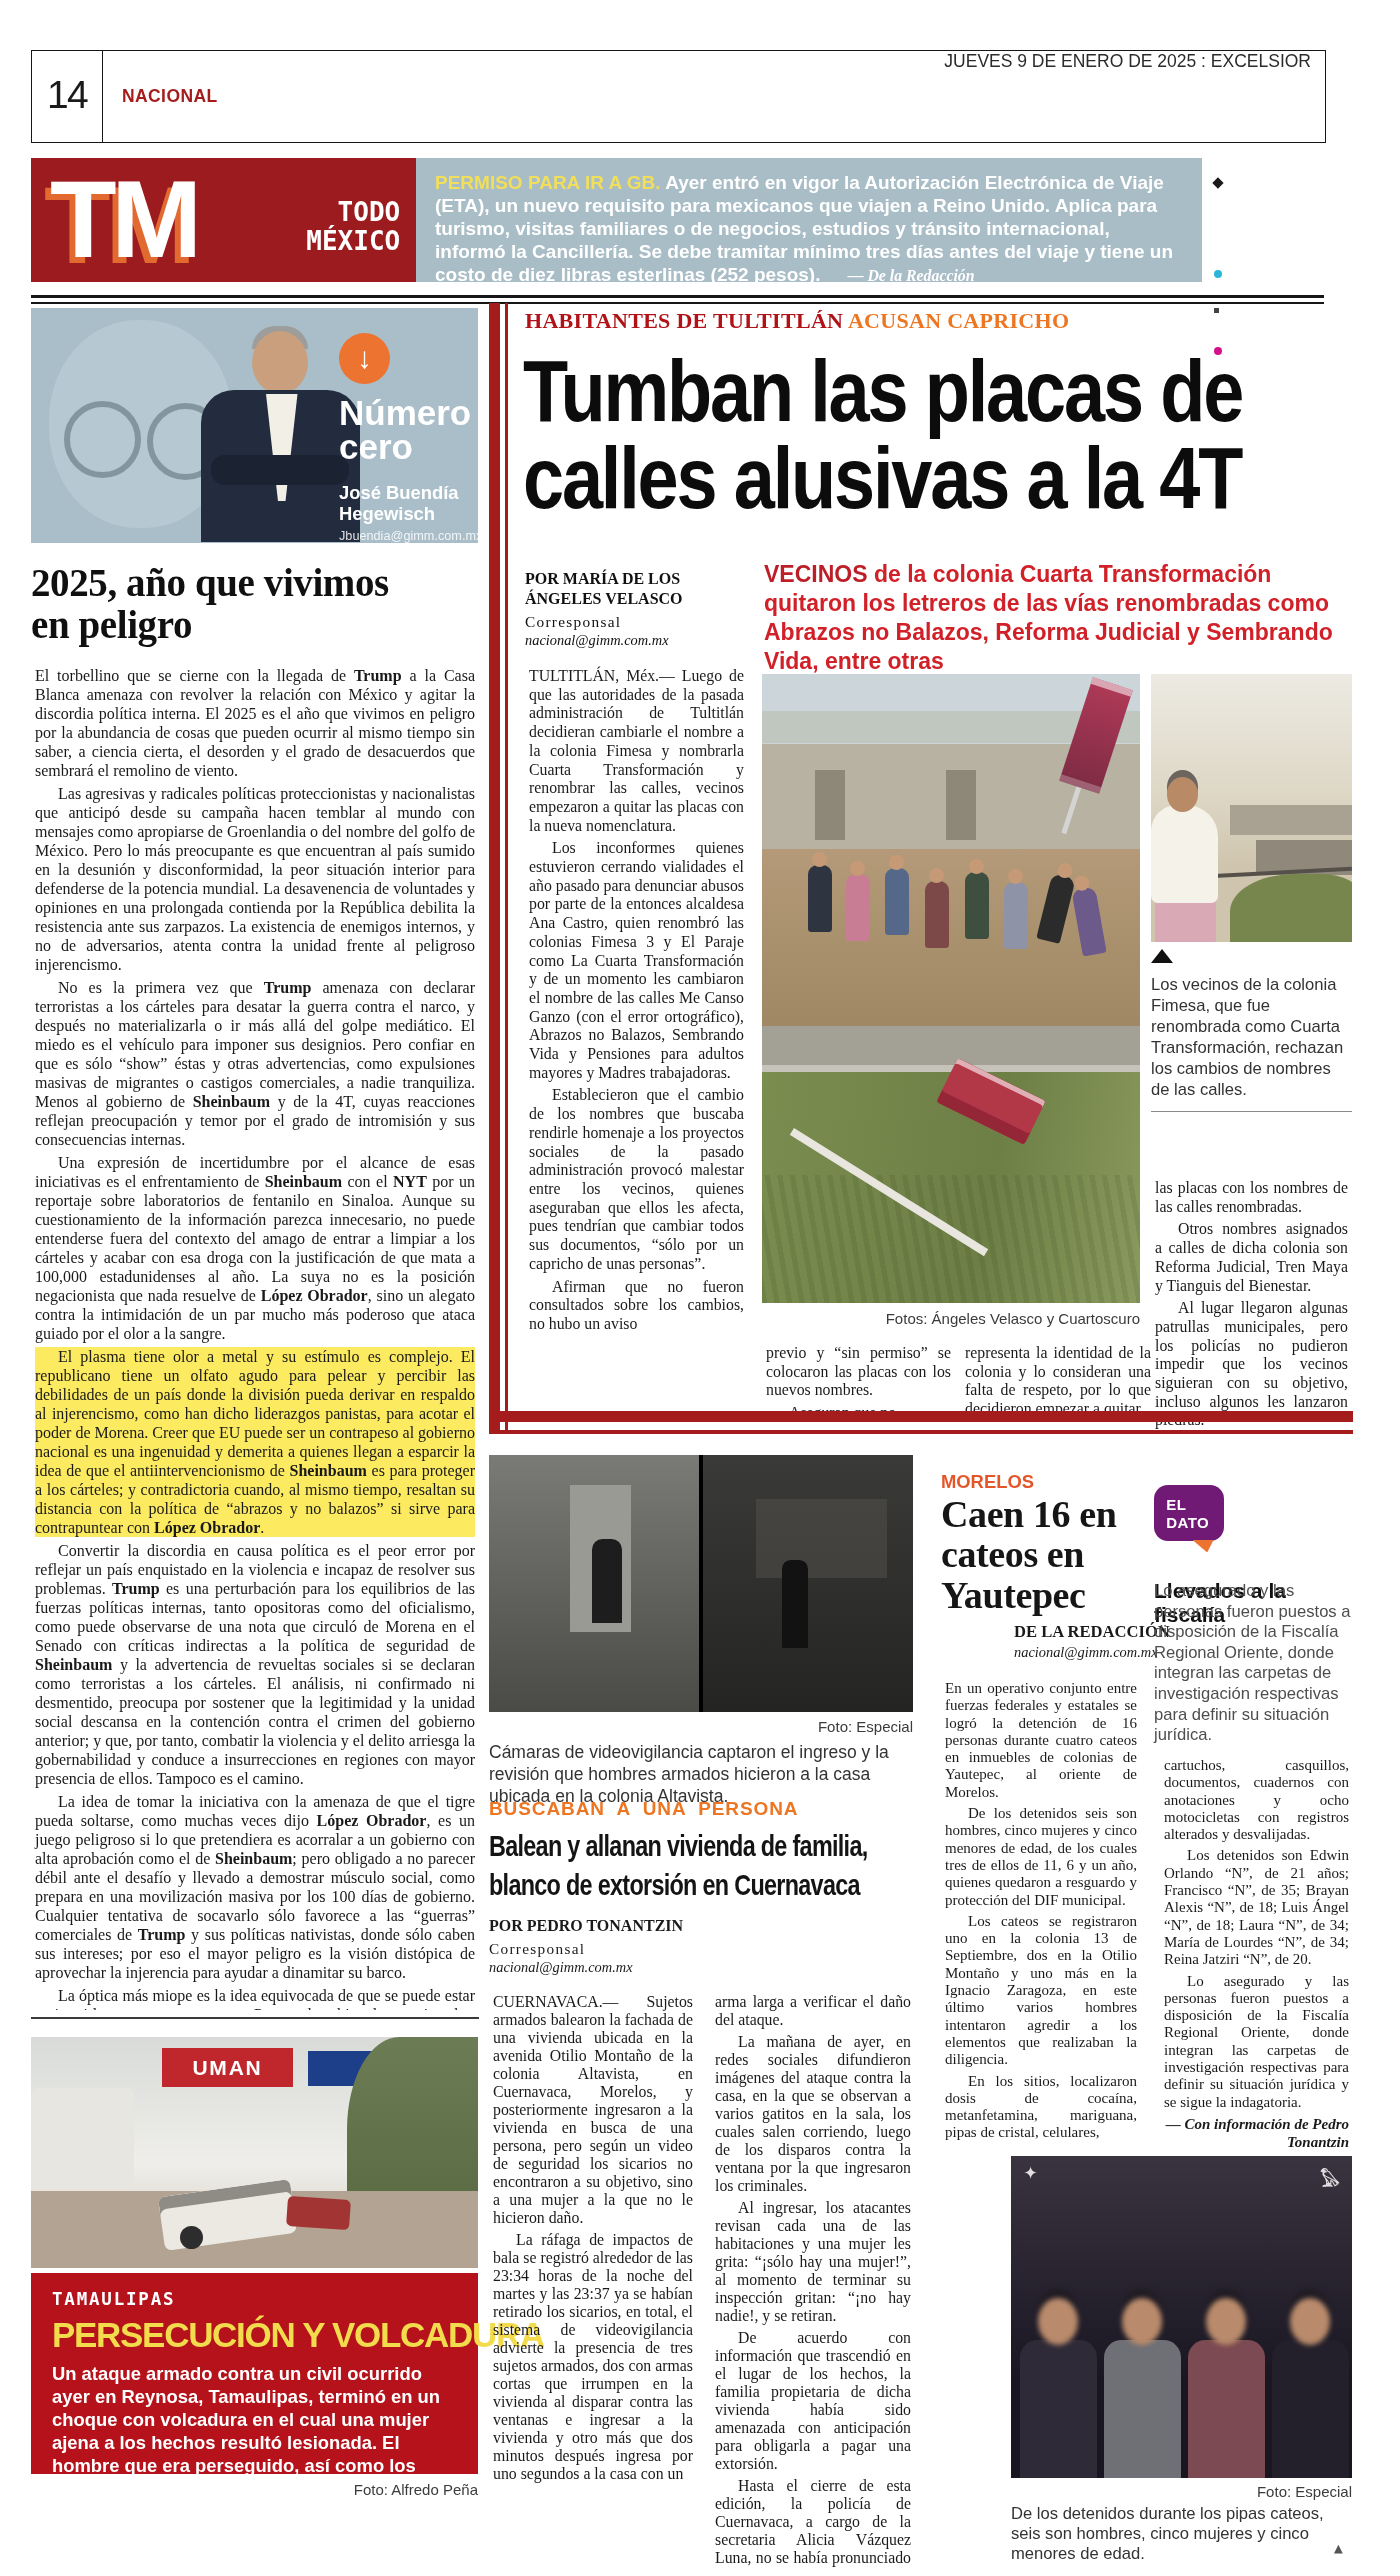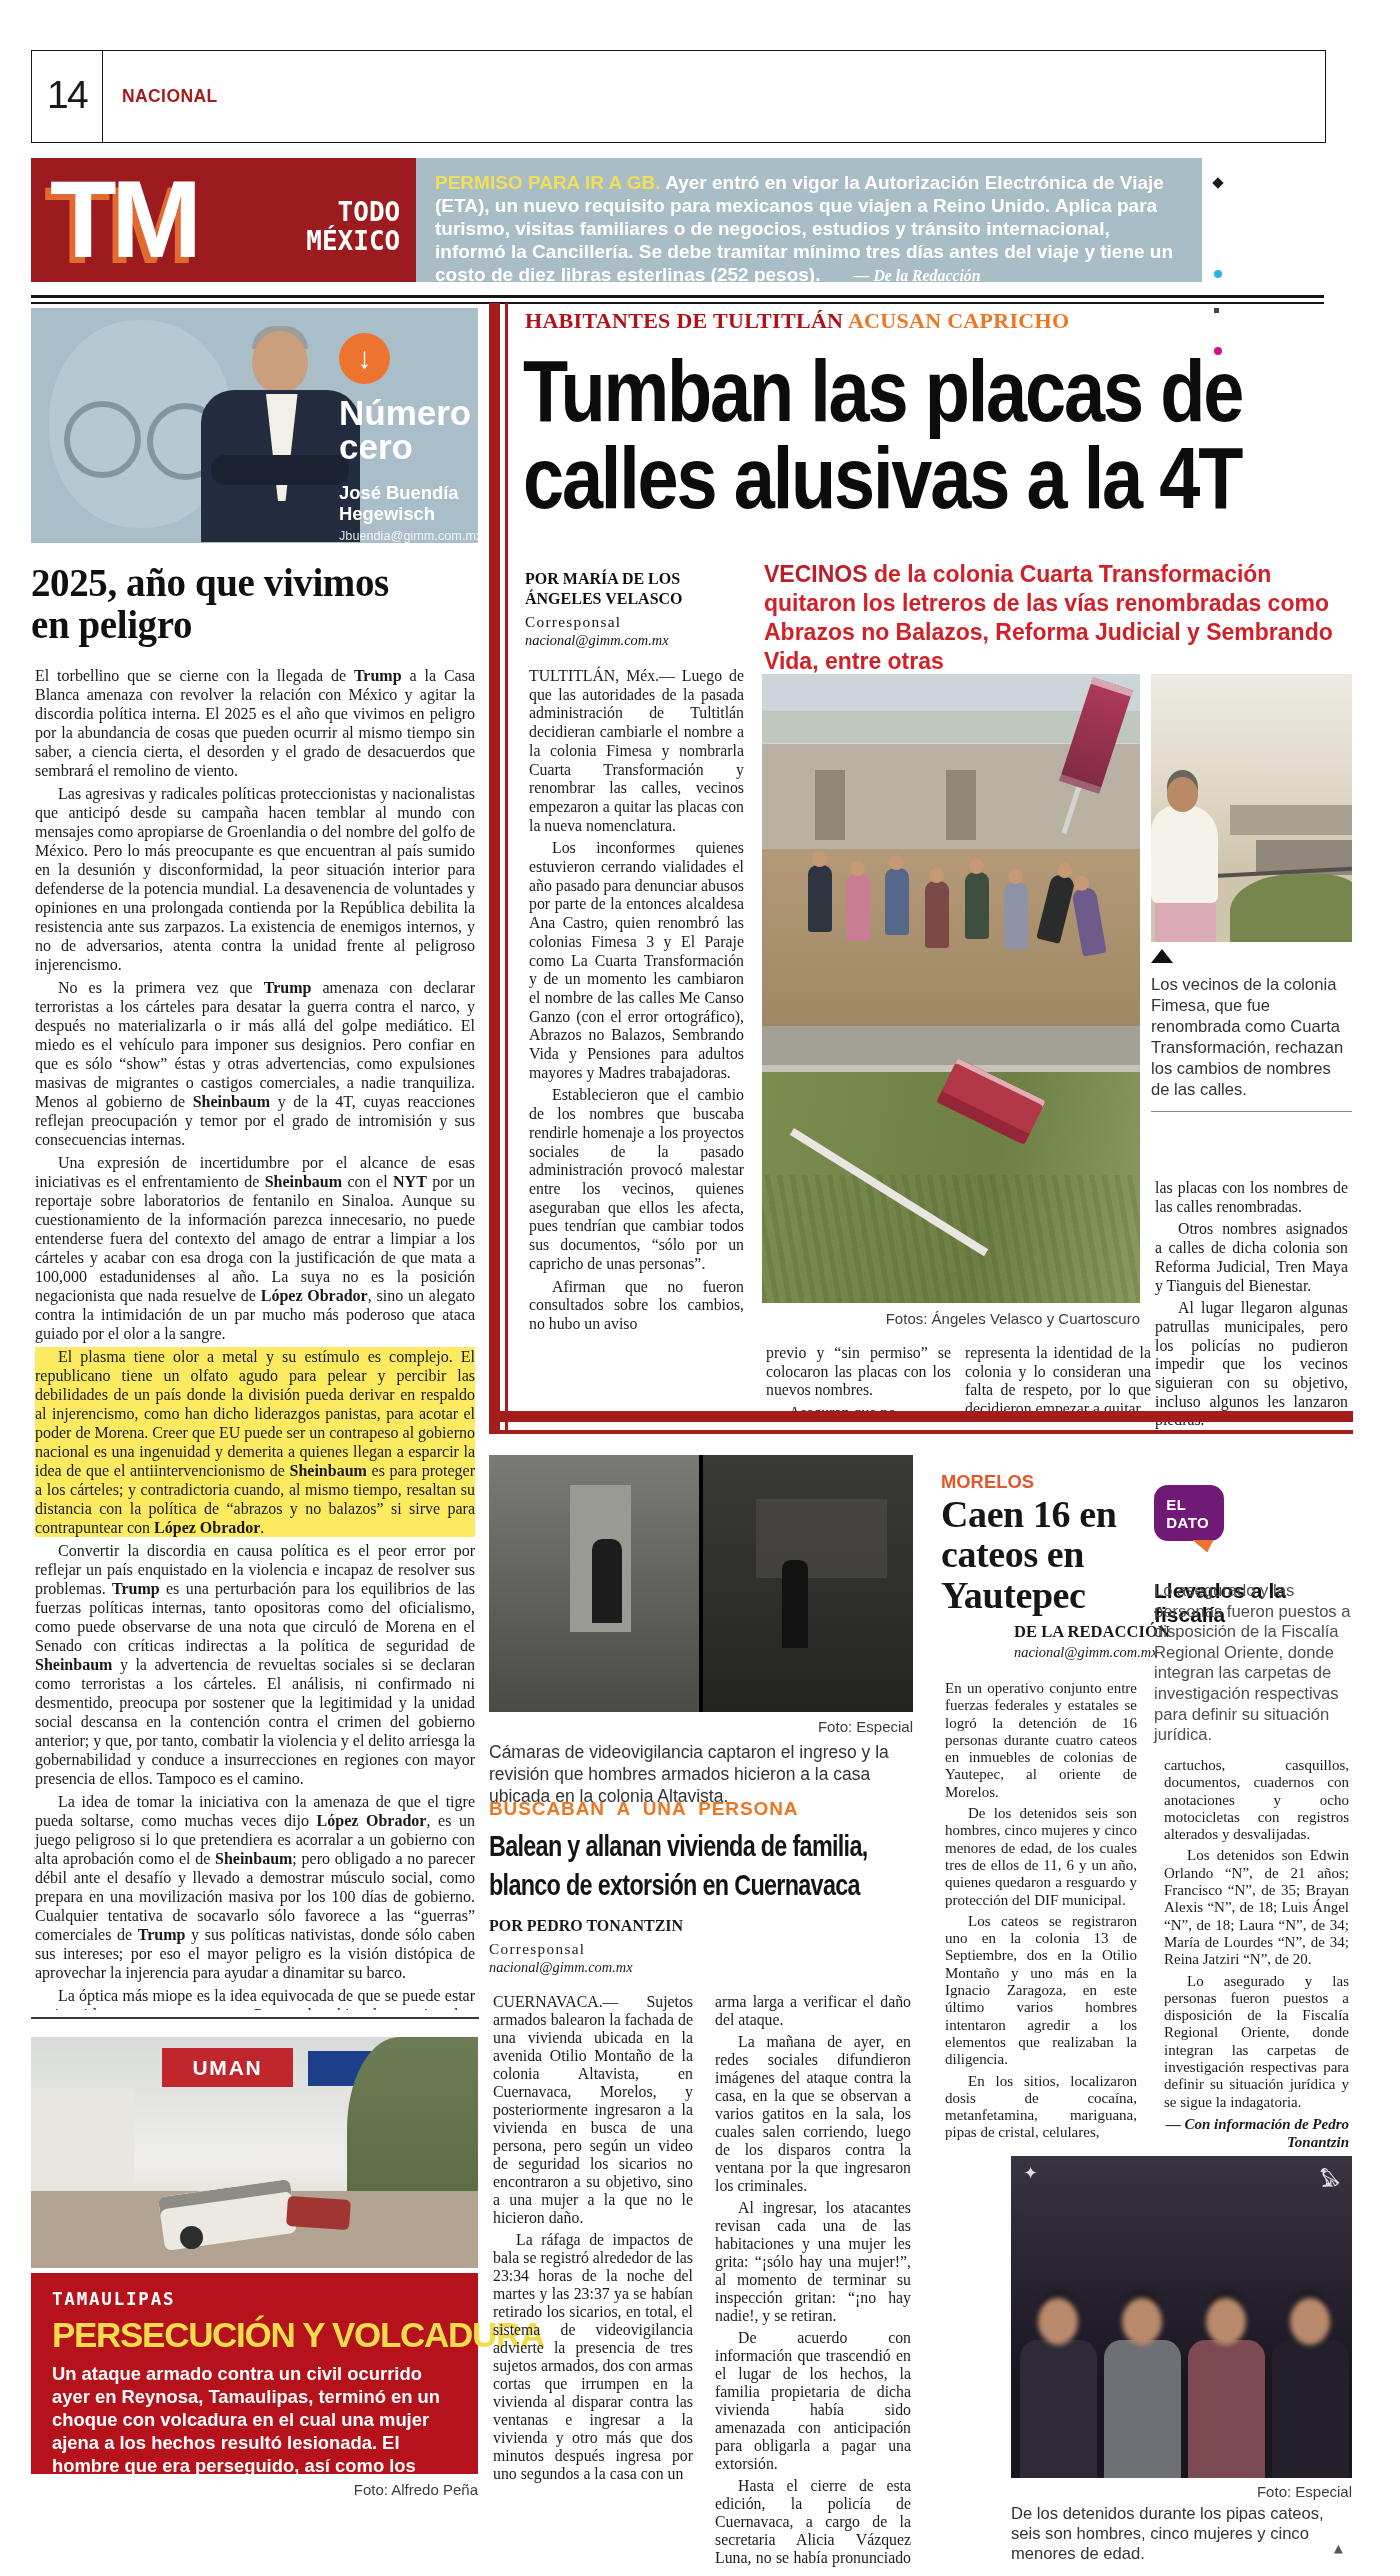--- a/index.html
+++ b/index.html
@@ -19,21 +19,21 @@
   #hdr-date{position:absolute;right:14px;top:0;height:88px;line-height:88px;font:400 17.5px "Liberation Sans",sans-serif;color:#2b2b2b;}
 
   
   #brand-red{left:31px;top:158px;width:385px;height:124px;background:#9c1b1f;overflow:hidden;}
   #brand-tm{position:absolute;left:19px;top:7px;font:900 109px/1 "Liberation Sans",sans-serif;color:#fff;
             letter-spacing:-5.3px;text-shadow:-6.1px 6.1px 0 #e2692f;}
   #brand-tag{position:absolute;right:15.8px;top:40px;text-align:right;font:700 26px/1.12 "DejaVu Sans Mono",monospace;color:#fff;}
   #brand-banner{left:416px;top:158px;width:786px;height:124px;background:#a9bdc7;box-sizing:border-box;
                 padding:13px 19px;font:700 19px/23px "Liberation Sans",sans-serif;color:#fff;overflow:hidden;}
   #brand-banner .bk{color:#f2df59;}
-  #brand-banner .bc{font:italic 700 15.8px "Liberation Serif",serif;margin-left:28px;}
+  #brand-banner .bc{font:italic 700 15.8px "Liberation Serif",serif;margin-left:22px;}
   .rule{background:#161616;}
   #rule-a{left:31px;top:295px;width:1293px;height:2.6px;}
   #rule-b{left:31px;top:302px;width:1293px;height:1.8px;}
   .regdot{position:absolute;left:1214px;}
 
   
   #op-card{left:31px;top:308px;width:447px;height:235px;background:#a9bec9;overflow:hidden;}
   .ghost-face{position:absolute;left:17.5px;top:12.3px;width:184px;height:208px;background:rgba(255,255,255,.16);border-radius:48%;}
   .ghost-glass{position:absolute;width:65px;height:65px;border:6.1px solid rgba(60,80,92,.42);border-radius:50%;}
   .op-head-c{position:absolute;left:221px;top:23px;width:56px;height:63px;background:#c99f7e;border-radius:50%;}
@@ -166,20 +166,21 @@
   #print-mark{left:1334px;top:2541px;font:400 11.4px "DejaVu Sans",sans-serif;color:#555;}
 </style>
 </head>
 <body>
 
 <div class="page">
 
   <div class="abs" id="hdr">
     <div id="hdr-folio">14</div>
     <div id="hdr-section">NACIONAL</div>
+    <div id="hdr-date">JUEVES 9 DE ENERO DE 2025 : EXCELSIOR</div>
   </div>
 
   <div class="abs" id="brand-red">
     <div id="brand-tm">TM</div>
     <div id="brand-tag">
       <div>TODO</div>
       <div>MÉXICO</div>
     </div>
   </div>
   <div class="abs" id="brand-banner">

